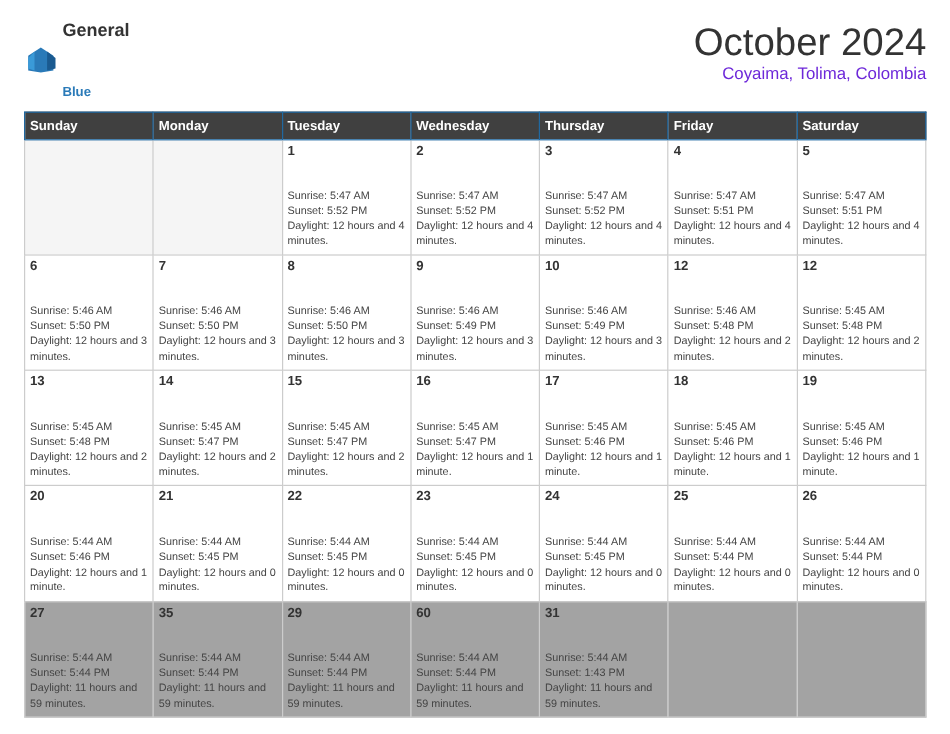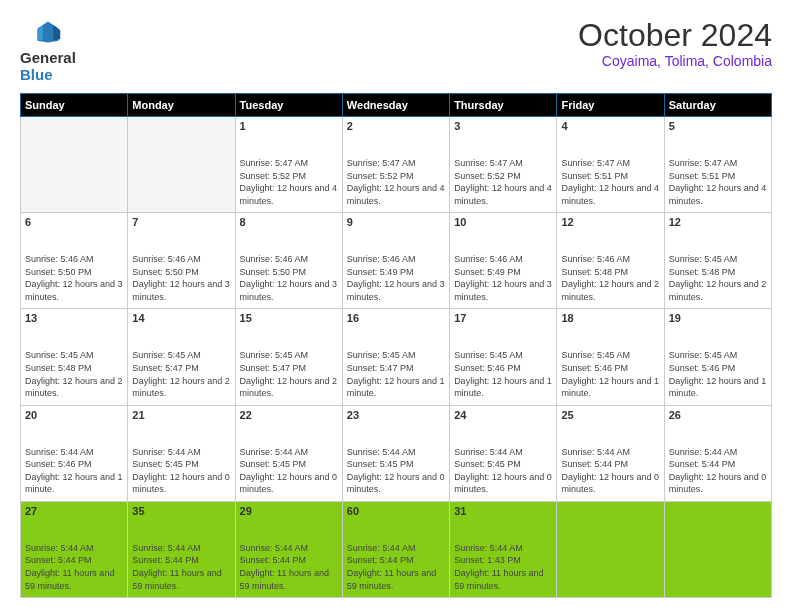--- a/index.html
+++ b/index.html
@@ -20,36 +20,36 @@
     .header {
       display: flex;
       justify-content: space-between;
       align-items: flex-start;
       margin-bottom: 10px;
     }
     .logo {
       display: flex;
       align-items: center;
       gap: 4px;
-      flex-direction: column;
     }
     .logo-text {
       display: flex;
       flex-direction: column;
       line-height: 1.1;
     }
     .logo-general {
       font-size: 15px;
       font-weight: bold;
       color: #333;
     }
     .logo-blue {
-      font-size: 15px;
+      font-size: 11px;
       font-weight: bold;
       color: #2a7ab8;
+      margin-top: 36px;
     }
     .logo-icon {
       width: 28px;
       height: 28px;
     }
     .title-block {
       text-align: right;
     }
     .month-title {
       font-size: 32px;
@@ -62,42 +62,42 @@
       color: #6d28d9;
     }
     .calendar {
       flex: 1;
       border: 1px solid #ccc;
       border-collapse: collapse;
       width: 100%;
       table-layout: fixed;
     }
     .calendar th {
-      background: #000000;
+      background: #404040;
       color: #fff;
       font-size: 11px;
       font-weight: bold;
       padding: 5px 4px;
       text-align: left;
       border: 1px solid #2068a0;
     }
     .calendar td {
       border: 1px solid #ccc;
       vertical-align: top;
       padding: 3px 4px;
       font-size: 9.5px;
       color: #333;
       background: #fff;
       height: 82px;
     }
     .calendar td.empty {
       background: #f5f5f5;
     }
     .calendar tr:last-child td {
-      background: #84cc16;
+      background: #a3a3a3;
     }
     .day-num {
       font-size: 11px;
       font-weight: bold;
       color: #333;
       display: block;
       margin-bottom: 2px;
     }
     .day-info {
       font-size: 9px;

